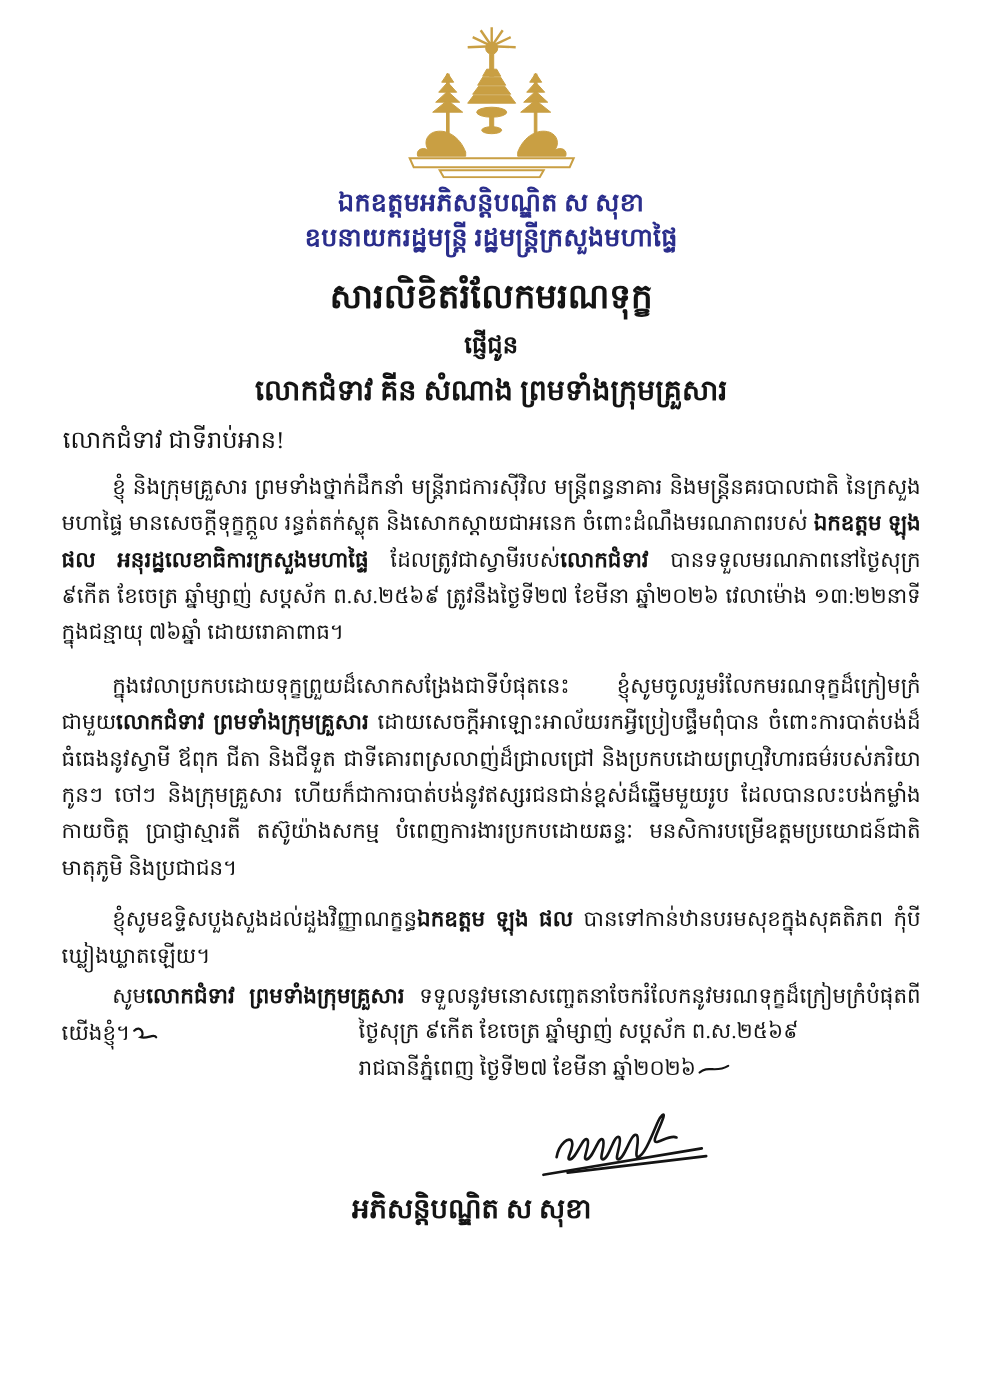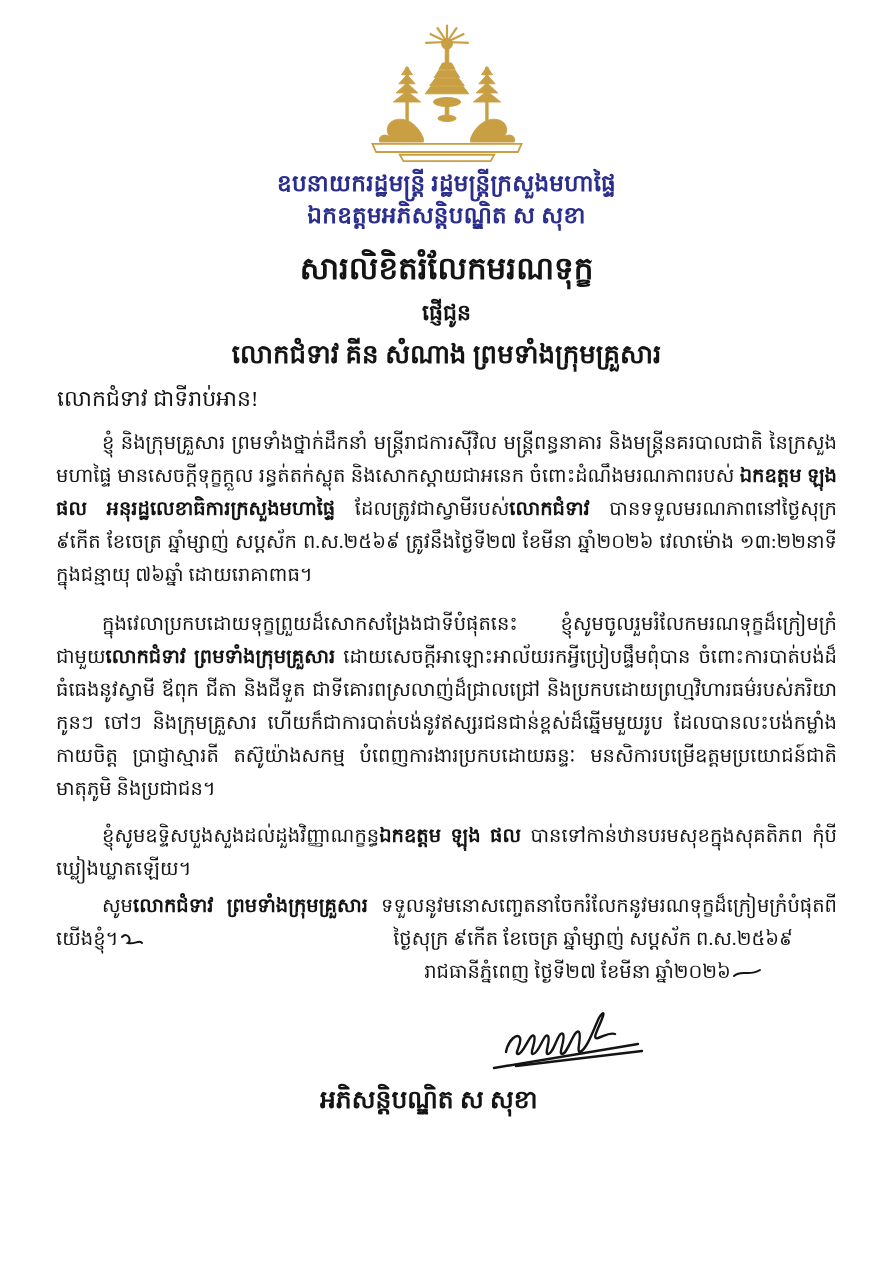--- a/index.html
+++ b/index.html
@@ -19,21 +19,21 @@
   .salutation{margin:8px 57px 0 57px;font-size:22px;font-weight:400;line-height:30px;}
   .body-p{
     margin:0 56px; font-size:19.5px; line-height:33px;
     text-align:justify; text-indent:46px;
   }
   .p1{margin-top:12px;} .p2{margin-top:16px;} .p3{margin-top:14px;} .p4{margin-top:4px;}
   .b{font-weight:700;}
   .flourish{vertical-align:-2px;margin-left:2px;}
   .dateblock{
     position:absolute; top:922px; left:326px; width:534px;
-    text-align:center; font-size:19.5px; line-height:33px;
+    font-size:19.5px; line-height:33px;
   }
   .penstroke{vertical-align:-1px;margin-left:1px;}
   .signature-area{position:absolute;top:1006px;left:488px;width:200px;height:70px;}
   .signer-name{
     position:absolute;top:1082px;left:320px;width:520px;
     font-weight:700;font-size:25px;line-height:36px;
   }
 </style>
 </head>
 <body>
@@ -73,22 +73,22 @@
         <ellipse cx="110" cy="106" rx="10" ry="3.5"></ellipse>
         <path d="M84,128 C78,112 64,104 52,108 C44,111 42,120 47,126 C40,122 34,126 36,132 L84,132 Z"></path>
         <path d="M136,128 C142,112 156,104 168,108 C176,111 178,120 173,126 C180,122 186,126 184,132 L136,132 Z"></path>
         <path d="M28,134 L192,134 L188,143 L32,143 Z" fill="none" stroke-width="2"></path>
         <path d="M58,146 L162,146 L158,153 L62,153 Z" fill="none" stroke-width="2"></path>
       </g>
     </svg>
   </div>
 
   <div class="hdr">
+    <div class="hdr-line">ឯកឧត្តមអភិសន្តិបណ្ឌិត ស សុខា</div>
     <div class="hdr-line">ឧបនាយករដ្ឋមន្ត្រី រដ្ឋមន្ត្រីក្រសួងមហាផ្ទៃ</div>
-    <div class="hdr-line">ឯកឧត្តមអភិសន្តិបណ្ឌិត ស សុខា</div>
   </div>
 
   <div class="title-block">
     <div class="title-1">សារលិខិតរំលែកមរណទុក្ខ</div>
     <div class="title-2">ផ្ញើជូន</div>
     <div class="title-3">លោកជំទាវ គីន សំណាង ព្រមទាំងក្រុមគ្រួសារ</div>
   </div>
 
   <p class="salutation">លោកជំទាវ ជាទីរាប់អាន!</p>
 

